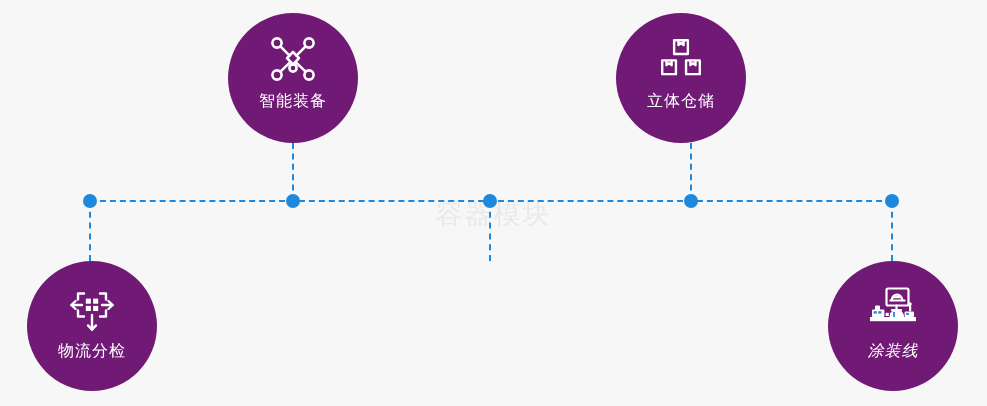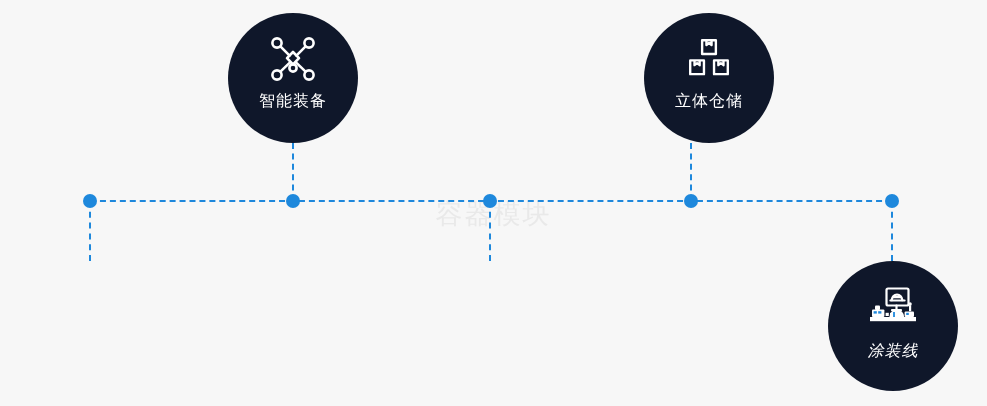--- a/index.html
+++ b/index.html
@@ -72,21 +72,21 @@
   .node-3 { left: 483px; top: 194px; }
   .node-4 { left: 684px; top: 194px; }
   .node-5 { left: 885px; top: 194px; }
 
   
   .bubble {
     position: absolute;
     width: 130px;
     height: 130px;
     border-radius: 50%;
-    background: #0f172a;
+    background: #701a75;
     z-index: 3;
     display: flex;
     flex-direction: column;
     align-items: center;
     justify-content: flex-start;
     box-sizing: border-box;
   }
   .bubble .ico {
     margin-top: 22px;
     width: 48px;
@@ -96,21 +96,21 @@
   .bubble .cap {
     margin-top: 8px;
     color: #ffffff;
     font-size: 16px;
     line-height: 20px;
     letter-spacing: 1px;
     white-space: nowrap;
   }
 
   .b-smart  { left: 228px; top:  13px; }
-  .b-store  { left: 644px; top:  13px; }
+  .b-store  { left: 616px; top:  13px; }
   .b-logi   { left:  27px; top: 261px; }
   .b-prod   { left: 425px; top: 261px; }
   .b-paint  { left: 828px; top: 261px; font-style: italic; }
 
   
   .b-logi .ico  { margin-top: 24px; }
   .b-prod .ico  { margin-top: 24px; }
   .b-paint .ico { margin-top: 24px; width: 54px; }
   .b-store .ico { width: 44px; }
 </style>
@@ -160,20 +160,41 @@
         <path d="M21.2 3.5 v5.2 l2.8 -2.2 l2.8 2.2 v-5.2"></path>
         <rect x="3.5" y="25.5" width="15" height="15"></rect>
         <path d="M8.2 25.5 v5.2 l2.8 -2.2 l2.8 2.2 v-5.2"></path>
         <rect x="29.5" y="25.5" width="15" height="15"></rect>
         <path d="M34.2 25.5 v5.2 l2.8 -2.2 l2.8 2.2 v-5.2"></path>
       </g>
     </svg>
     <div class="cap">立体仓储</div>
   </div>
 
+  <div class="bubble b-logi">
+    <svg class="ico" viewBox="0 0 48 48">
+      <g fill="none" stroke="#ffffff" stroke-width="2.4" stroke-linecap="round" stroke-linejoin="round">
+        <path d="M16 8.5 H10 V14.5"></path>
+        <path d="M32 8.5 H38 V14.5"></path>
+        <path d="M16 31.5 H10 V25.5"></path>
+        <path d="M32 31.5 H38 V25.5"></path>
+        <path d="M3.5 20 H14"></path>
+        <path d="M7.6 16 L3.4 20 L7.6 24"></path>
+        <path d="M44.5 20 H34"></path>
+        <path d="M40.4 16 L44.6 20 L40.4 24"></path>
+        <path d="M24 30 V44.5"></path>
+        <path d="M20 40.4 L24 44.6 L28 40.4"></path>
+        <rect x="17.8" y="13.6" width="5.1" height="5.1" fill="#ffffff" stroke="none"></rect>
+        <rect x="25.1" y="13.6" width="5.1" height="5.1" fill="#ffffff" stroke="none"></rect>
+        <rect x="17.8" y="20.9" width="5.1" height="5.1" fill="#ffffff" stroke="none"></rect>
+        <rect x="25.1" y="20.9" width="5.1" height="5.1" fill="#ffffff" stroke="none"></rect>
+      </g>
+    </svg>
+    <div class="cap">物流分检</div>
+  </div>
 
 
   <div class="bubble b-paint">
     <svg class="ico" viewBox="0 0 54 48">
       <g fill="none" stroke="#ffffff" stroke-width="2.2" stroke-linejoin="round" stroke-linecap="round">
 
         <rect x="20.5" y="3.5" width="22" height="17" rx="1.5"></rect>
         <path d="M30.5 20.5 v4.2"></path>
         <path d="M26 25.2 h9"></path>
 

